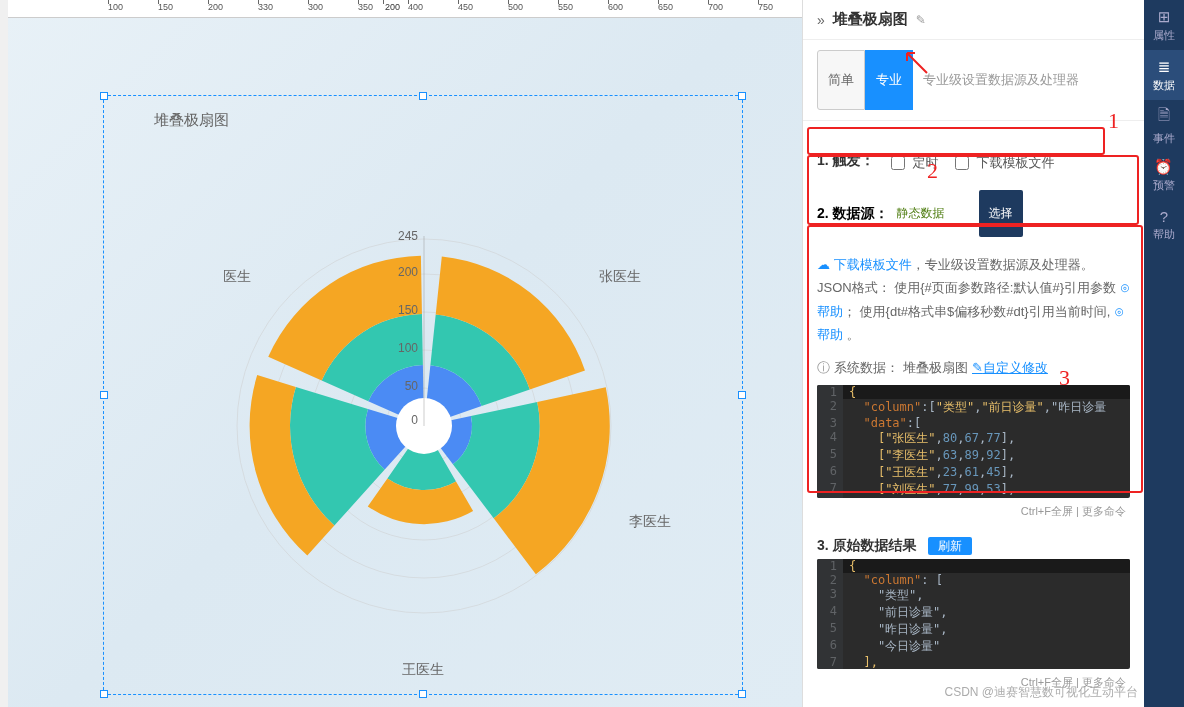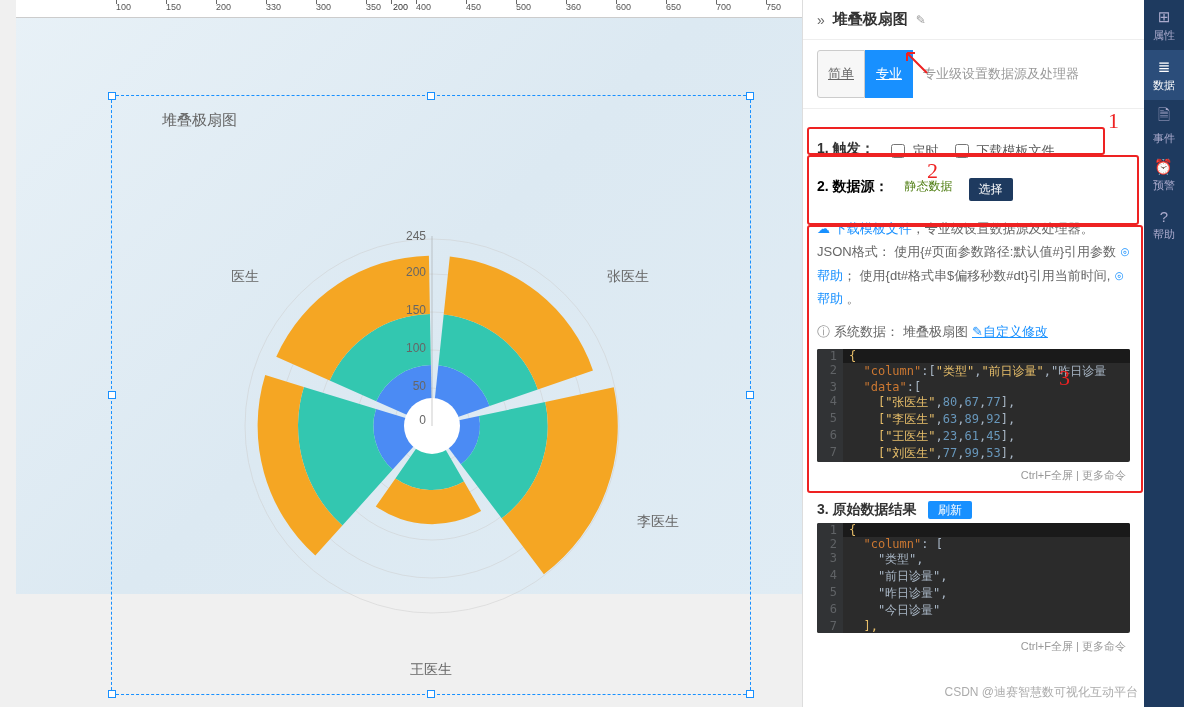--- a/index.html
+++ b/index.html
@@ -1,18 +1,18 @@
 <!DOCTYPE html>
 <html><head>
 <meta charset="utf-8">
 <style>
 * { box-sizing: border-box; margin: 0; padding: 0; }
 body { font-family: "Microsoft YaHei", Arial, sans-serif; font-size: 12px; background: #f0f0f0; width: 1184px; height: 707px; overflow: hidden; position: relative; }
 
-.canvas-area { position: absolute; left: 16px; top: 0; width: 802px; height: 594px; background: linear-gradient(135deg, #e8f1f7 0%, #dce9f2 50%, #e0ecf4 100%); }
+.canvas-area { position: absolute; left: 8px; top: 0; width: 802px; height: 707px; background: linear-gradient(135deg, #e8f1f7 0%, #dce9f2 50%, #e0ecf4 100%); }
 .ruler-h { position: absolute; left: 0; top: 0; width: 802px; height: 18px; background: #fff; border-bottom: 1px solid #ccc; font-size: 9px; color: #555; }
 .ruler-h span { position: absolute; top: 2px; font-size: 9px; }
 .ruler-h span::before { content: ''; position: absolute; left: 0; top: -2px; width: 1px; height: 4px; background: #666; }
 .ruler-marker { position: absolute; top: 0; font-size: 9px; background: #fff; color: #333; padding: 0 2px; }
 
 .chart-box { position: absolute; left: 95px; top: 95px; width: 640px; height: 600px; border: 1px dashed #1890ff; background: rgba(255,255,255,0); }
 .chart-handle { position: absolute; width: 8px; height: 8px; background: #fff; border: 1px solid #1890ff; }
 .chart-title { position: absolute; left: 50px; top: 15px; font-size: 15px; color: #666; }
 .legend { position: absolute; top: 15px; font-size: 13px; color: #666; display: flex; gap: 20px; }
 .legend-item { display: flex; align-items: center; gap: 6px; }
@@ -20,35 +20,35 @@
 
 .chart-svg { position: absolute; left: 120px; top: 60px; }
 
 .panel { position: absolute; left: 802px; top: 0; width: 342px; height: 707px; background: #fff; border-left: 1px solid #ddd; overflow: hidden; }
 .panel-header { display: flex; align-items: center; padding: 10px 14px; border-bottom: 1px solid #eee; }
 .panel-header .collapse { font-size: 14px; color: #666; margin-right: 8px; }
 .panel-header .title { font-size: 15px; font-weight: bold; color: #333; }
 .panel-header .edit { margin-left: 8px; color: #999; }
 
 .tabs { display: flex; align-items: center; padding: 10px 14px; border-bottom: 1px solid #eee; font-size: 13px; }
-.tab { padding: 14px 10px; border: 1px solid #ccc; background: #f7f7f7; color: #666; cursor: pointer; text-decoration: underline; }
+.tab { padding: 20px 10px; border: 1px solid #ccc; background: #f7f7f7; color: #666; cursor: pointer; }
 .tab:first-child { border-radius: 3px 0 0 3px; }
 .tab.active { background: #1890ff; color: #fff; border-color: #1890ff; }
 .tab-hint { margin-left: 10px; color: #999; }
 
 .section { padding: 8px 14px; position: relative; }
 .section-title { font-size: 14px; font-weight: bold; color: #333; margin-bottom: 4px; }
 .checkbox-row { display: flex; gap: 16px; align-items: center; margin-top: 23px; }
 .checkbox-row label { display: flex; align-items: center; gap: 8px; color: #555; font-size: 13px; }
 .checkbox-row input { width: 14px; height: 14px; }
 
-.source-row { display: flex; gap: 16px; }
+.source-row { display: flex; align-items: center; gap: 8px; }
 .source-row .label { font-weight: bold; font-size: 14px; }
 .source-row .val { color: #4d7c0f; }
-.source-row .btn { background: #1e3a5f; color: #fff; padding: 3px 10px; border-radius: 2px; font-size: 12px; cursor: pointer; }
+.source-row .btn { background: #1e3a5f; color: #fff; padding: 15px 10px; border-radius: 2px; font-size: 12px; cursor: pointer; margin-left: 26px; }
 
 .link-row { font-size: 13px; color: #666; line-height: 1.8; }
 .link-row a { color: #1890ff; text-decoration: none; }
 .link-row .icon { color: #1890ff; }
 
 .sys-data { display: flex; align-items: center; gap: 4px; font-size: 13px; color: #666; padding: 4px 0; }
 .sys-data .info-icon { color: #999; }
 
 .code-editor { background: #2b2b2b; color: #a9b7c6; font-family: Consolas, monospace; font-size: 12px; margin: 4px 0; border-radius: 2px; overflow: hidden; }
 .code-editor .line { display: flex; }
@@ -80,21 +80,21 @@
   <div class="ruler-h">
     <span style="left:100px">100</span>
       <span style="left:150px">150</span>
       <span style="left:200px">200</span>
     <span style="left:250px">330</span>
       <span style="left:300px">300</span>
       <span style="left:350px">350</span>
     <span style="left:400px">400</span>
       <span style="left:450px">450</span>
       <span style="left:500px">500</span>
-    <span style="left:550px">360</span>
+    <span style="left:550px">550</span>
       <span style="left:600px">600</span>
       <span style="left:650px">650</span>
     <span style="left:700px">700</span>
       <span style="left:750px">750</span>
     <span class="ruler-marker" style="left:375px">200</span>
   </div>
 
   <div class="chart-box">
     <div class="chart-handle" style="left:-4px;top:-4px"></div>
     <div class="chart-handle" style="right:-4px;top:-4px"></div>

